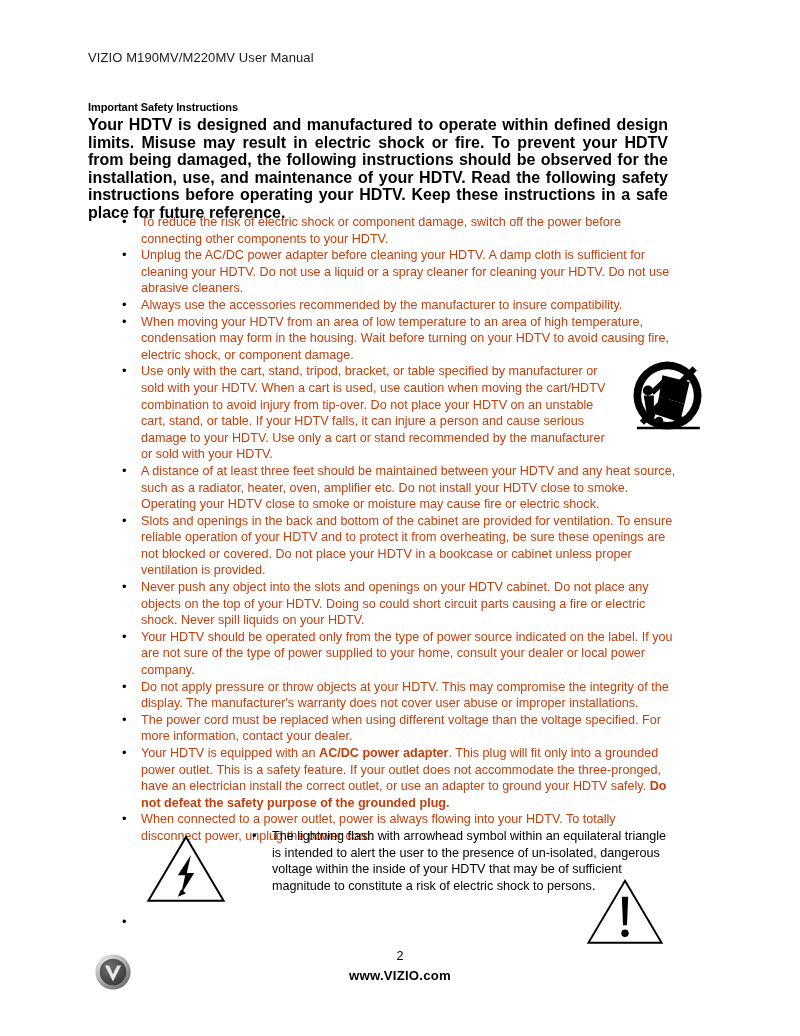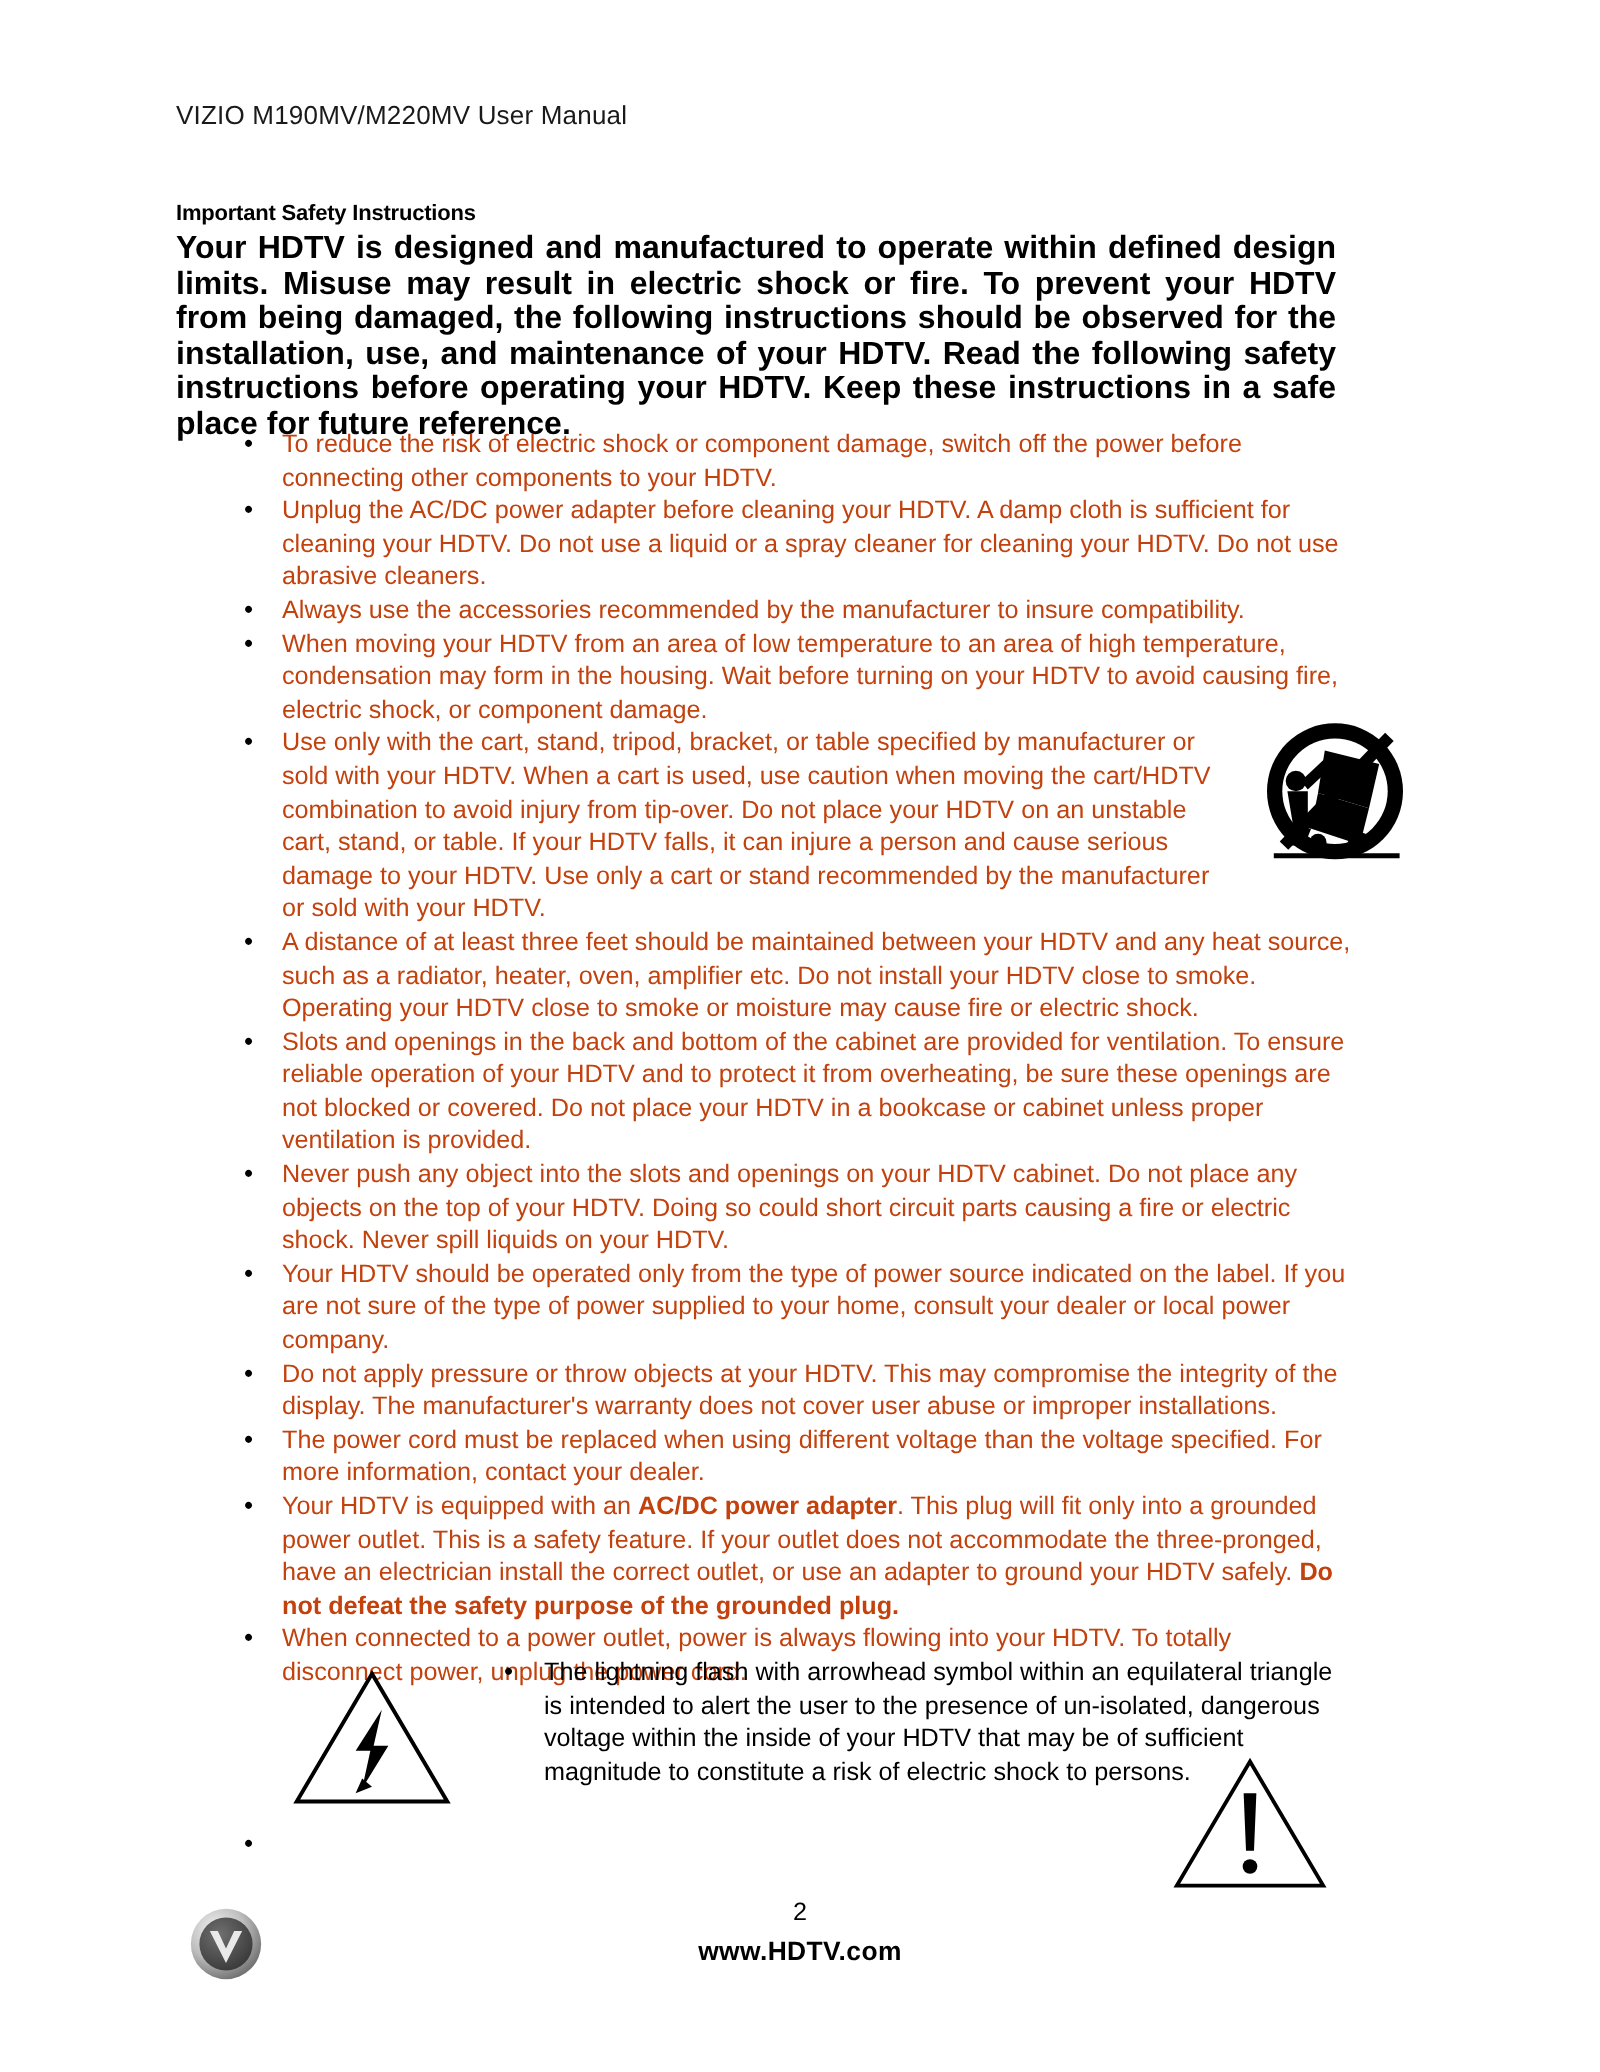--- a/index.html
+++ b/index.html
@@ -335,15 +335,15 @@
         </radialGradient>
       </defs>
       <circle cx="20" cy="20" r="18.5" fill="url(#lg)"></circle>
       <circle cx="20" cy="20" r="14" fill="url(#lgi)"></circle>
       <path d="M11.5 13.2 L20 30 L28.5 13.2 L24.3 13.2 L20 22.4 L15.7 13.2 Z" fill="#e9e9e9"></path>
     </svg>
   </div>
 
   <div class="page-number">2</div>
 
-  <div class="footer-url">www.HDTV.com</div>
+  <div class="footer-url">www.VIZIO.com</div>
 
 </div>
 
 </body></html>

